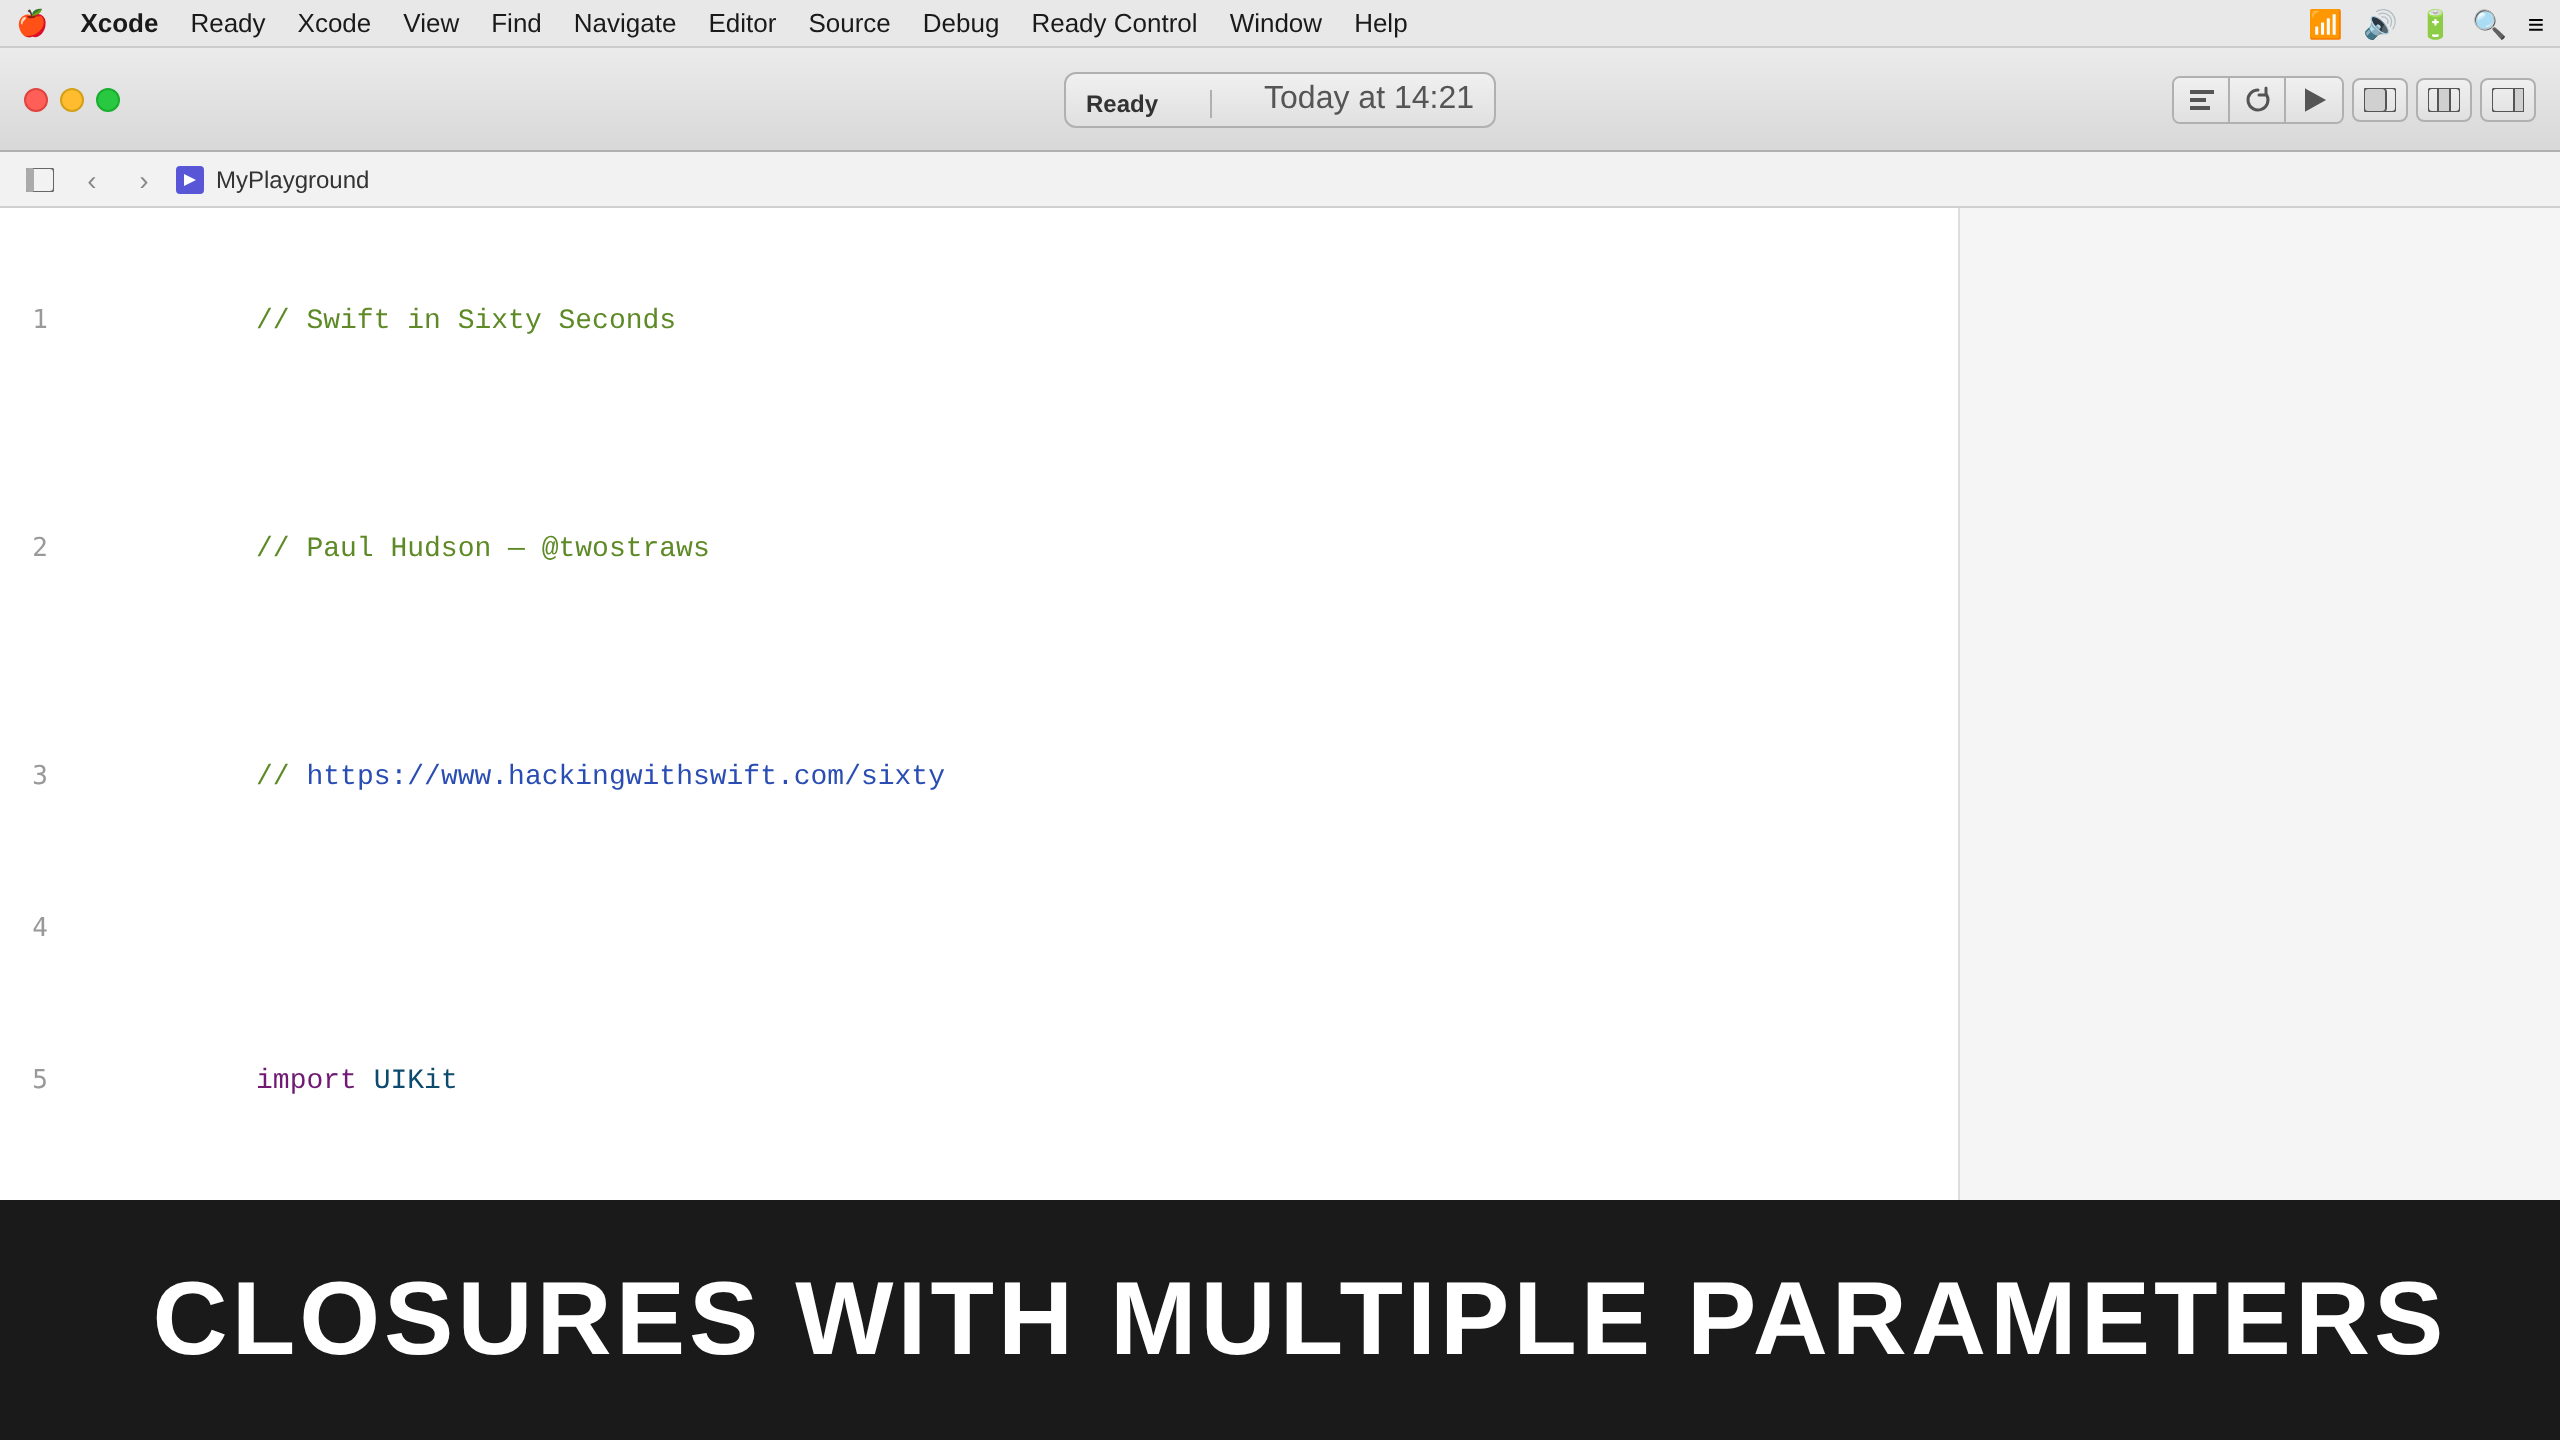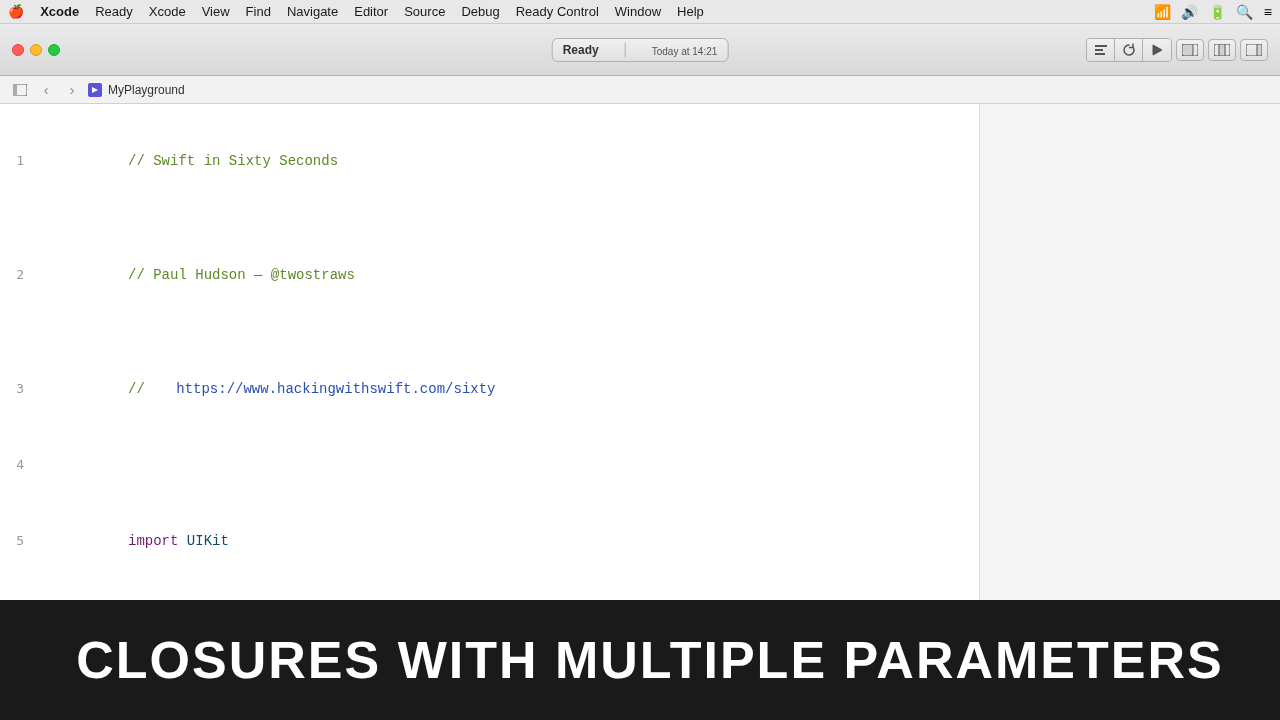--- a/index.html
+++ b/index.html
@@ -71,21 +71,21 @@
       font-size: 12px;
       font-weight: 600;
       color: #333;
     }
     .status-divider {
       width: 1px;
       height: 14px;
       background: #b0b0b0;
     }
     .status-time {
-      font-size: 10px;
+      font-size: 16px;
       color: #555;
     }
 
     .toolbar-right {
       display: flex;
       gap: 4px;
       margin-left: auto;
       align-items: center;
     }
     .toolbar-btn {
@@ -205,21 +205,21 @@
       font-size: 14px;
       line-height: 38px;
     }
     @keyframes blink {
       0%, 100% { opacity: 1; }
       50% { opacity: 0; }
     }
 
     
     .c-comment { color: #5d8a26; }
-    .c-url { color: #2a4db3; margin-left: 23px; }
+    .c-url { color: #2a4db3; }
     .c-keyword { color: #701a75; }
     .c-type { color: #0c4a6e; }
 
     
     .results-sidebar {
       width: 300px;
       background: #f5f5f5;
     }
 
     

